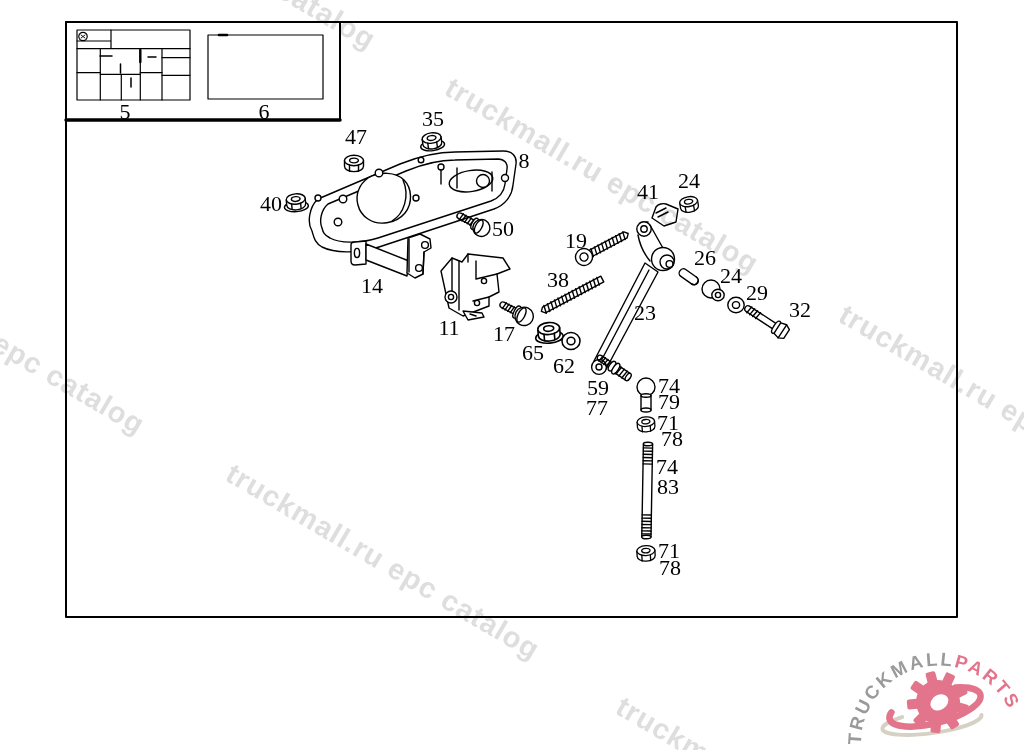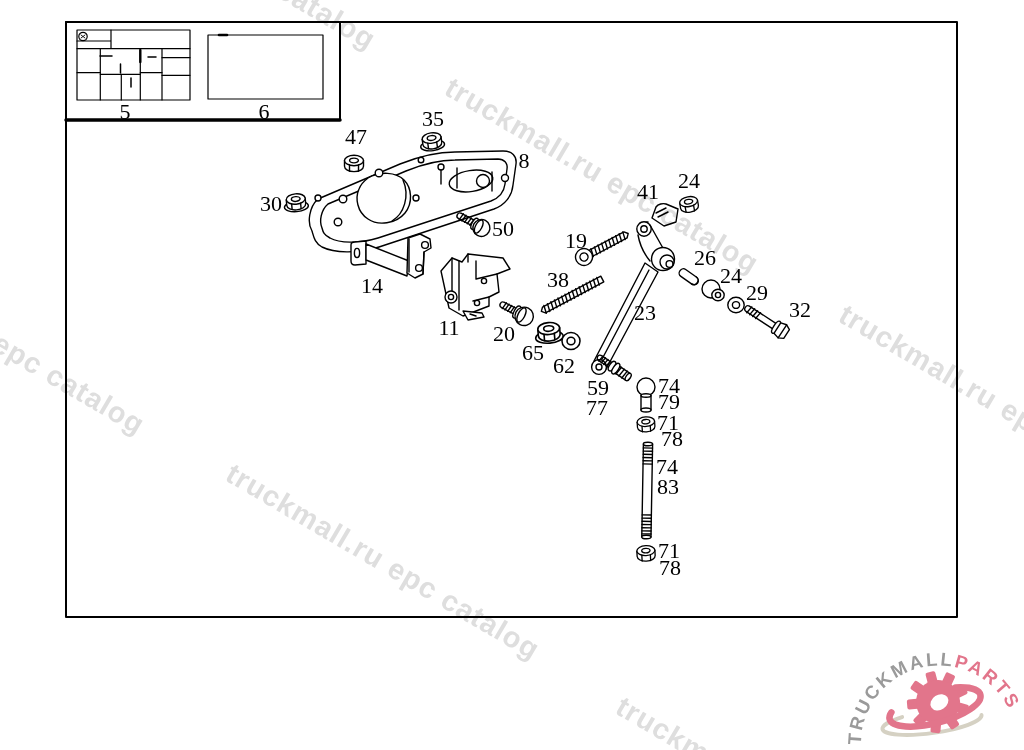--- a/index.html
+++ b/index.html
@@ -264,34 +264,34 @@
       <textPath href="#lp"><tspan fill="#9a9a9a">TRUCKMALL</tspan><tspan fill="#e2758b">PARTS</tspan></textPath>
     </text>
   </g>
 </svg>
 
 <div class="co" style="left:125px;top:112px">5</div>
 <div class="co" style="left:264px;top:112px">6</div>
 <div class="co" style="left:356px;top:137px">47</div>
 <div class="co" style="left:433px;top:119px">35</div>
 <div class="co" style="left:524px;top:161px">8</div>
-<div class="co" style="left:271px;top:204px">30</div>
+<div class="co" style="left:271px;top:204px">40</div>
 <div class="co" style="left:503px;top:229px">50</div>
 <div class="co" style="left:576px;top:241px">19</div>
 <div class="co" style="left:648px;top:192px">41</div>
 <div class="co" style="left:689px;top:181px">24</div>
 <div class="co" style="left:372px;top:286px">14</div>
 <div class="co" style="left:705px;top:258px">26</div>
 <div class="co" style="left:731px;top:276px">24</div>
 <div class="co" style="left:757px;top:293px">29</div>
 <div class="co" style="left:800px;top:310px">32</div>
 <div class="co" style="left:558px;top:280px">38</div>
 <div class="co" style="left:645px;top:313px">23</div>
 <div class="co" style="left:449px;top:328px">11</div>
-<div class="co" style="left:504px;top:334px">20</div>
+<div class="co" style="left:504px;top:334px">17</div>
 <div class="co" style="left:533px;top:353px">65</div>
 <div class="co" style="left:564px;top:366px">62</div>
 <div class="co" style="left:598px;top:388px">59</div>
 <div class="co" style="left:597px;top:408px">77</div>
 <div class="co" style="left:669px;top:386px">74</div>
 <div class="co" style="left:669px;top:402px">79</div>
 <div class="co" style="left:668px;top:423px">71</div>
 <div class="co" style="left:672px;top:439px">78</div>
 <div class="co" style="left:667px;top:467px">74</div>
 <div class="co" style="left:668px;top:487px">83</div>

